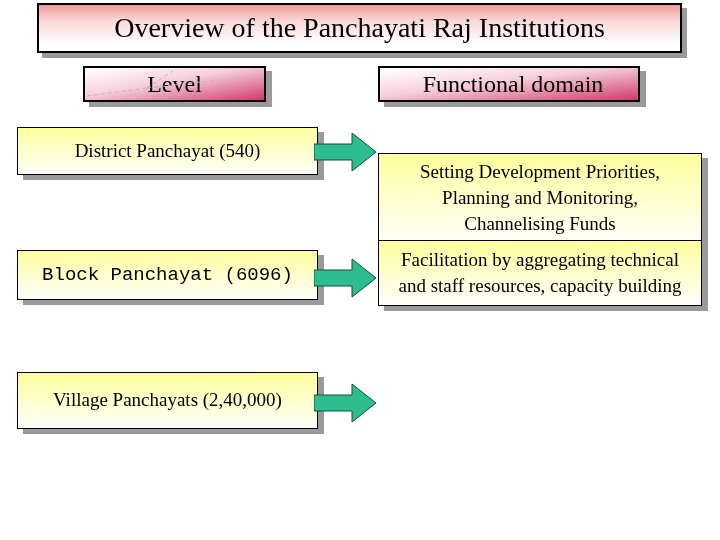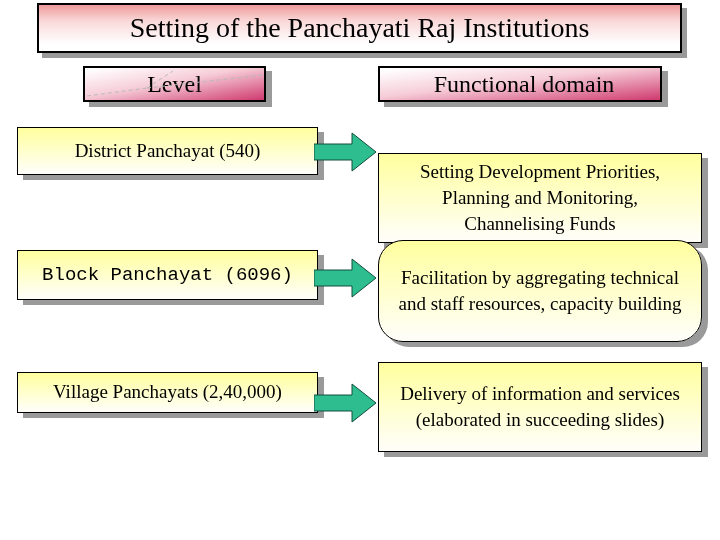--- a/index.html
+++ b/index.html
@@ -18,50 +18,50 @@
     font-size:28px; text-align:center;
   }
 
   .header {
     border:2px solid var(--border_black,#000);
     background:linear-gradient(to bottom right, #ffffff 4%, #f6cdd9 45%, var(--header_gradient_deep,#cf3a6e) 100%);
     box-shadow:6px 5px 0 var(--shadow_gray,#9a9a9a);
     font-size:24px; text-align:center;
   }
   .level-header  { left:83px;  top:66px; width:183px; height:36px; }
-  .domain-header { left:378px; top:66px; width:284px; height:36px;padding-left:8px; }
+  .domain-header { left:378px; top:66px; width:262px; height:36px;padding-left:8px; }
   .dashes { position:absolute; left:0; top:0; pointer-events:none; }
 
   .ybox {
     border:1.5px solid var(--border_black,#000);
     background:linear-gradient(to bottom, var(--box_yellow,#ffff9e) 0%, #fffef6 95%);
     box-shadow:6px 5px 0 var(--shadow_gray,#9a9a9a);
     font-size:19px; text-align:center; line-height:1.38;
   }
   .ybox span { white-space:pre-line; }
   .level-box  { left:17px;  width:301px; }
   .domain-box { left:378px; width:324px; padding:0 2px; }
   .lb1 { top:127px; height:48px; }
   .lb2 { top:250px; height:50px;font-family:Liberation Mono, monospace; }
-  .lb3 { top:372px; height:41px; }
+  .lb3 { top:372px; height:57px; }
   .db1 { top:125px; height:90px;margin-top:28px; }
-  .db2 { top:240px; height:102px;border-radius:25px; }
+  .db2 { top:240px; height:66px; }
   .db3 { top:362px; height:90px; }
 
   .arrow { position:absolute; left:314px; width:63px; height:40px; }
   .ar1 { top:132px; } .ar2 { top:258px; } .ar3 { top:383px; }
   .arrow polygon { fill:var(--arrow_green,#2ebd8e); stroke:#104f3c; stroke-width:1; }
 </style>
 </head>
 <body>
 
 <div class="slide">
 
   <div class="box title-box">
-    <span>Setting of the Panchayati Raj Institutions</span>
+    <span>Overview of the Panchayati Raj Institutions</span>
   </div>
 
   <div class="box header level-header">
     <svg class="dashes" width="183" height="36" viewBox="0 0 183 36">
       <path d="M2,28 L62,20 M62,20 L88,3 M62,20 L178,7" fill="none" stroke="#b9b9b9" stroke-width="1" stroke-dasharray="4 3"></path>
     </svg>
     <span>Level</span>
   </div>
 
   <div class="box header domain-header">
@@ -90,18 +90,14 @@
     <span>Facilitation by aggregating technical
 and staff resources, capacity building</span>
   </div>
 
   <div class="box ybox level-box lb3">
     <span>Village Panchayats (2,40,000)</span>
   </div>
   <svg class="arrow ar3" viewBox="0 0 63 40">
     <polygon points="0,12 38,12 38,1 62,20 38,39 38,28 0,28"></polygon>
   </svg>
-  <div class="box ybox domain-box db3">
-    <span>Delivery of information and services
-(elaborated in succeeding slides)</span>
-  </div>
 
 </div>
 
 </body></html>

